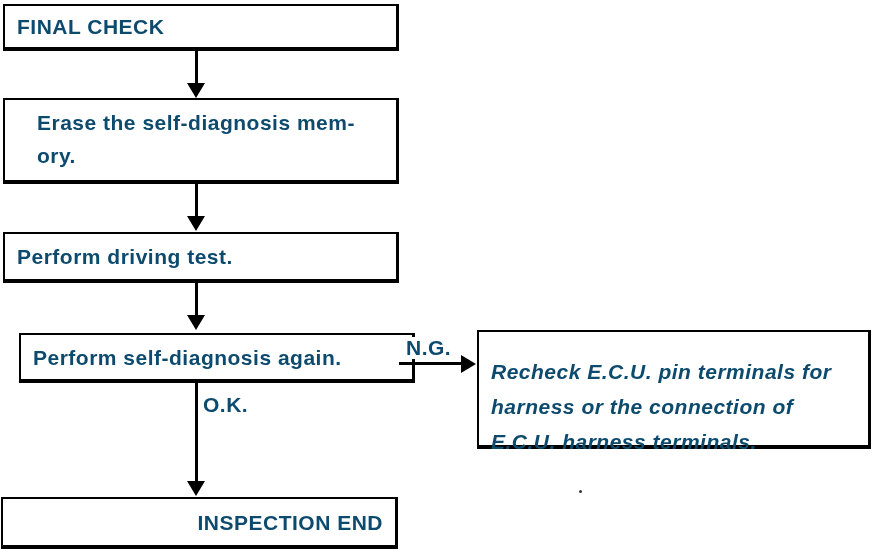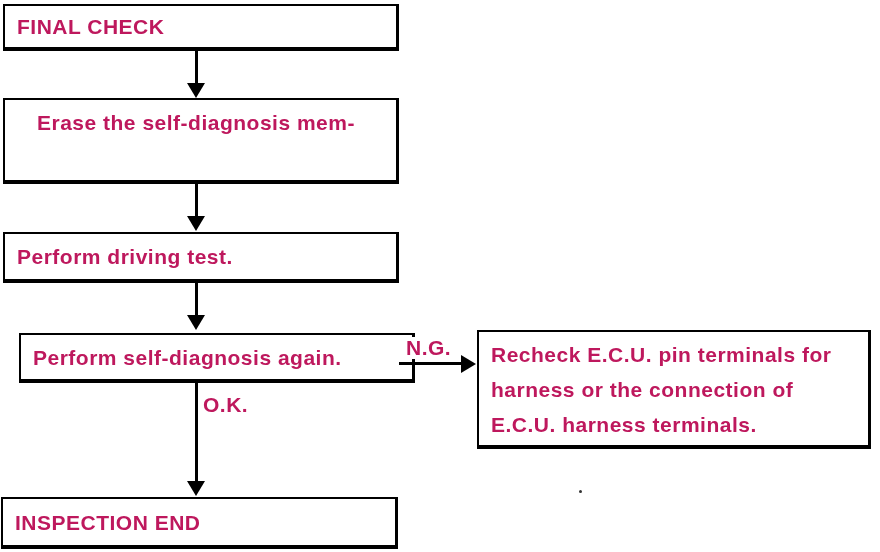--- a/index.html
+++ b/index.html
@@ -7,21 +7,21 @@
     padding: 0;
     background: #ffffff;
   }
   #canvas {
     position: relative;
     width: 880px;
     height: 552px;
     background: #ffffff;
     font-family: "Liberation Sans", sans-serif;
     font-weight: bold;
-    color: #be185d;
+    color: #0c4a6e;
     overflow: hidden;
   }
   .node {
     position: absolute;
     box-sizing: border-box;
     border: 2px solid #000000;
     border-bottom-width: 4px;
     border-right-width: 3px;
     background: #ffffff;
     font-size: 21px;
@@ -29,21 +29,21 @@
     line-height: 33px;
   }
   .node .inner {
     padding: 0 12px;
   }
   .v-center {
     display: flex;
     align-items: center;
   }
   .h-center {
-    justify-content: flex-start;
+    justify-content: flex-end;
     text-align: center;
   }
   .vline {
     position: absolute;
     width: 3px;
     background: #000000;
   }
   .hline {
     position: absolute;
     height: 3px;
@@ -91,20 +91,21 @@
   <div class="node v-center" style="left:3px; top:4px; width:396px; height:47px;">
     <div class="inner">FINAL CHECK</div>
   </div>
 
   <div class="vline" style="left:195px; top:51px; height:34px;"></div>
   <div class="arrowhead-down" style="left:187px; top:83px;"></div>
 
   <div class="node" style="left:3px; top:98px; width:396px; height:86px;">
     <div class="inner multiline" style="padding-top:6px;margin-left:20px;">
       <div>Erase the self-diagnosis mem-</div>
+      <div>ory.</div>
     </div>
   </div>
 
   <div class="vline" style="left:195px; top:184px; height:34px;"></div>
   <div class="arrowhead-down" style="left:187px; top:216px;"></div>
 
   <div class="node v-center" style="left:3px; top:232px; width:396px; height:51px;">
     <div class="inner">Perform driving test.</div>
   </div>
 
@@ -113,21 +114,21 @@
 
   <div class="node v-center" style="left:3px; top:333px; width:396px; height:50px;margin-left:16px;">
     <div class="inner">Perform self-diagnosis again.</div>
   </div>
 
   <div class="edge-label" style="left:406px; top:337px;">N.G.</div>
   <div class="hline" style="left:399px; top:362px; width:64px;"></div>
   <div class="arrowhead-right" style="left:461px; top:355px;"></div>
 
   <div class="node" style="left:477px; top:330px; width:394px; height:119px; line-height:35px;">
-    <div class="inner multiline" style="padding-top:5px;">
+    <div class="inner multiline" style="padding-top:22px;font-style:italic;">
       <div>Recheck E.C.U. pin terminals for</div>
       <div>harness or the connection of</div>
       <div>E.C.U. harness terminals.</div>
     </div>
   </div>
 
   <div class="edge-label" style="left:203px; top:394px;">O.K.</div>
   <div class="vline" style="left:195px; top:383px; height:100px;"></div>
   <div class="arrowhead-down" style="left:187px; top:481px;"></div>
 

